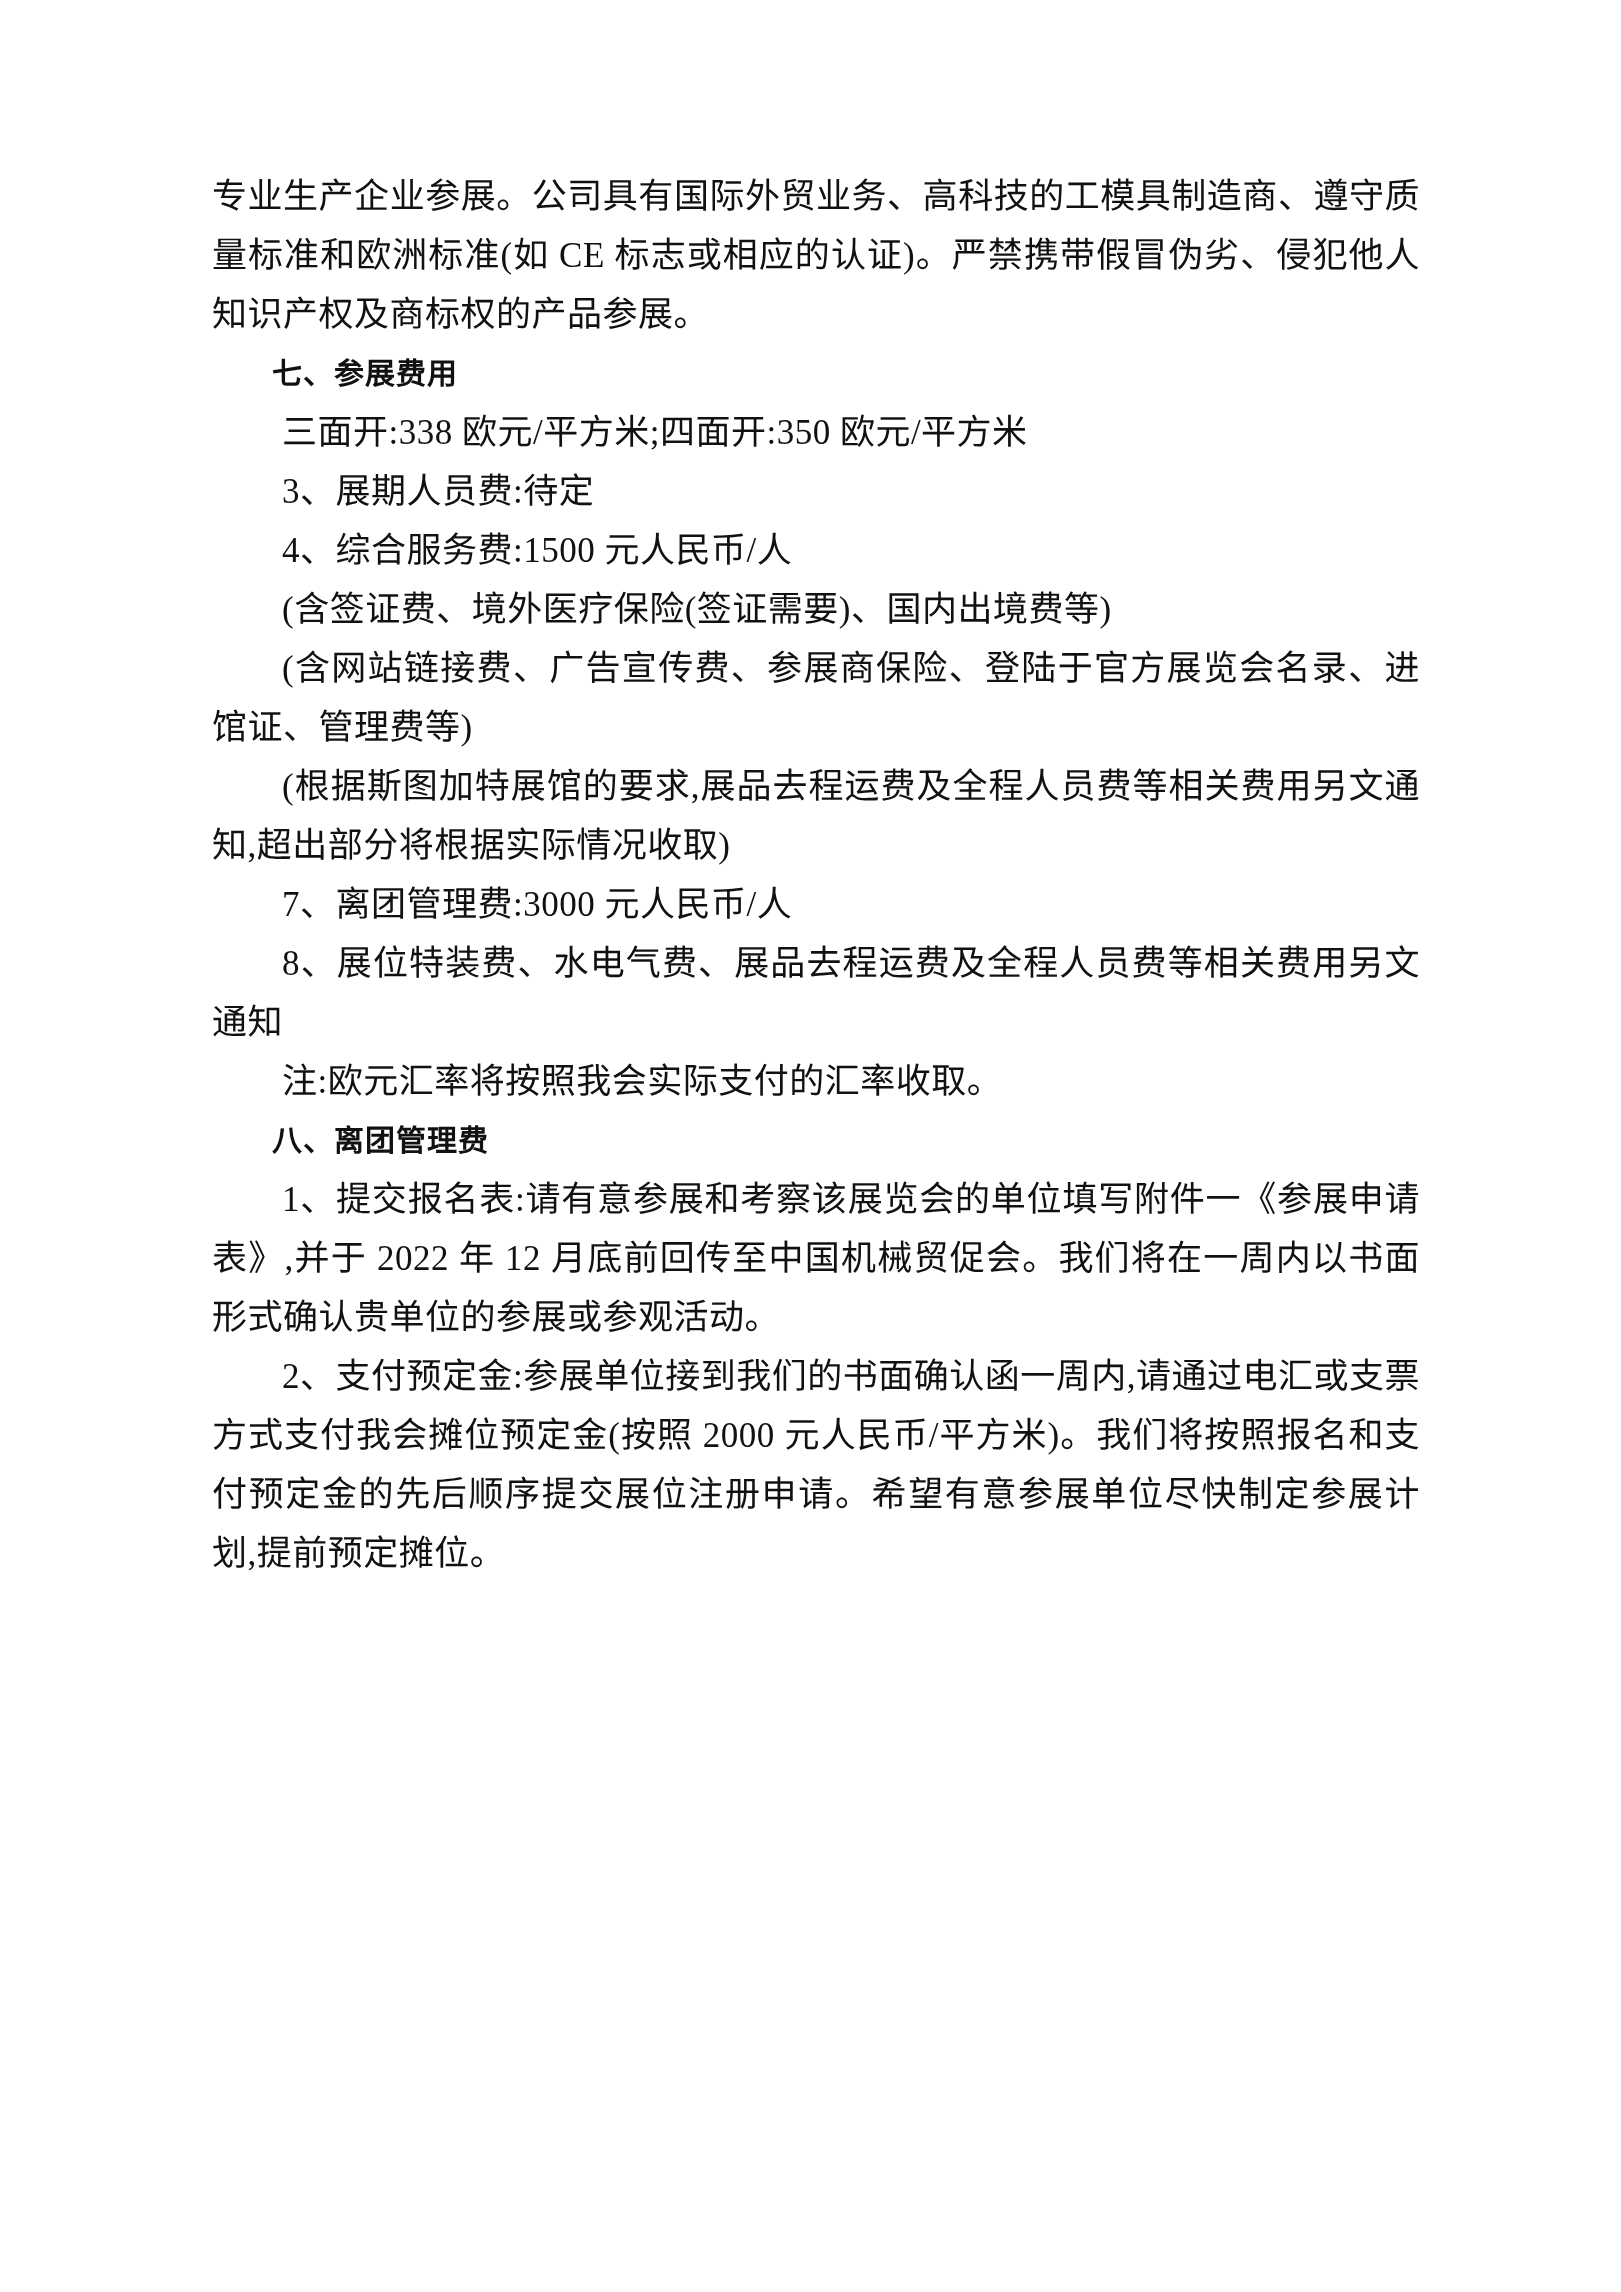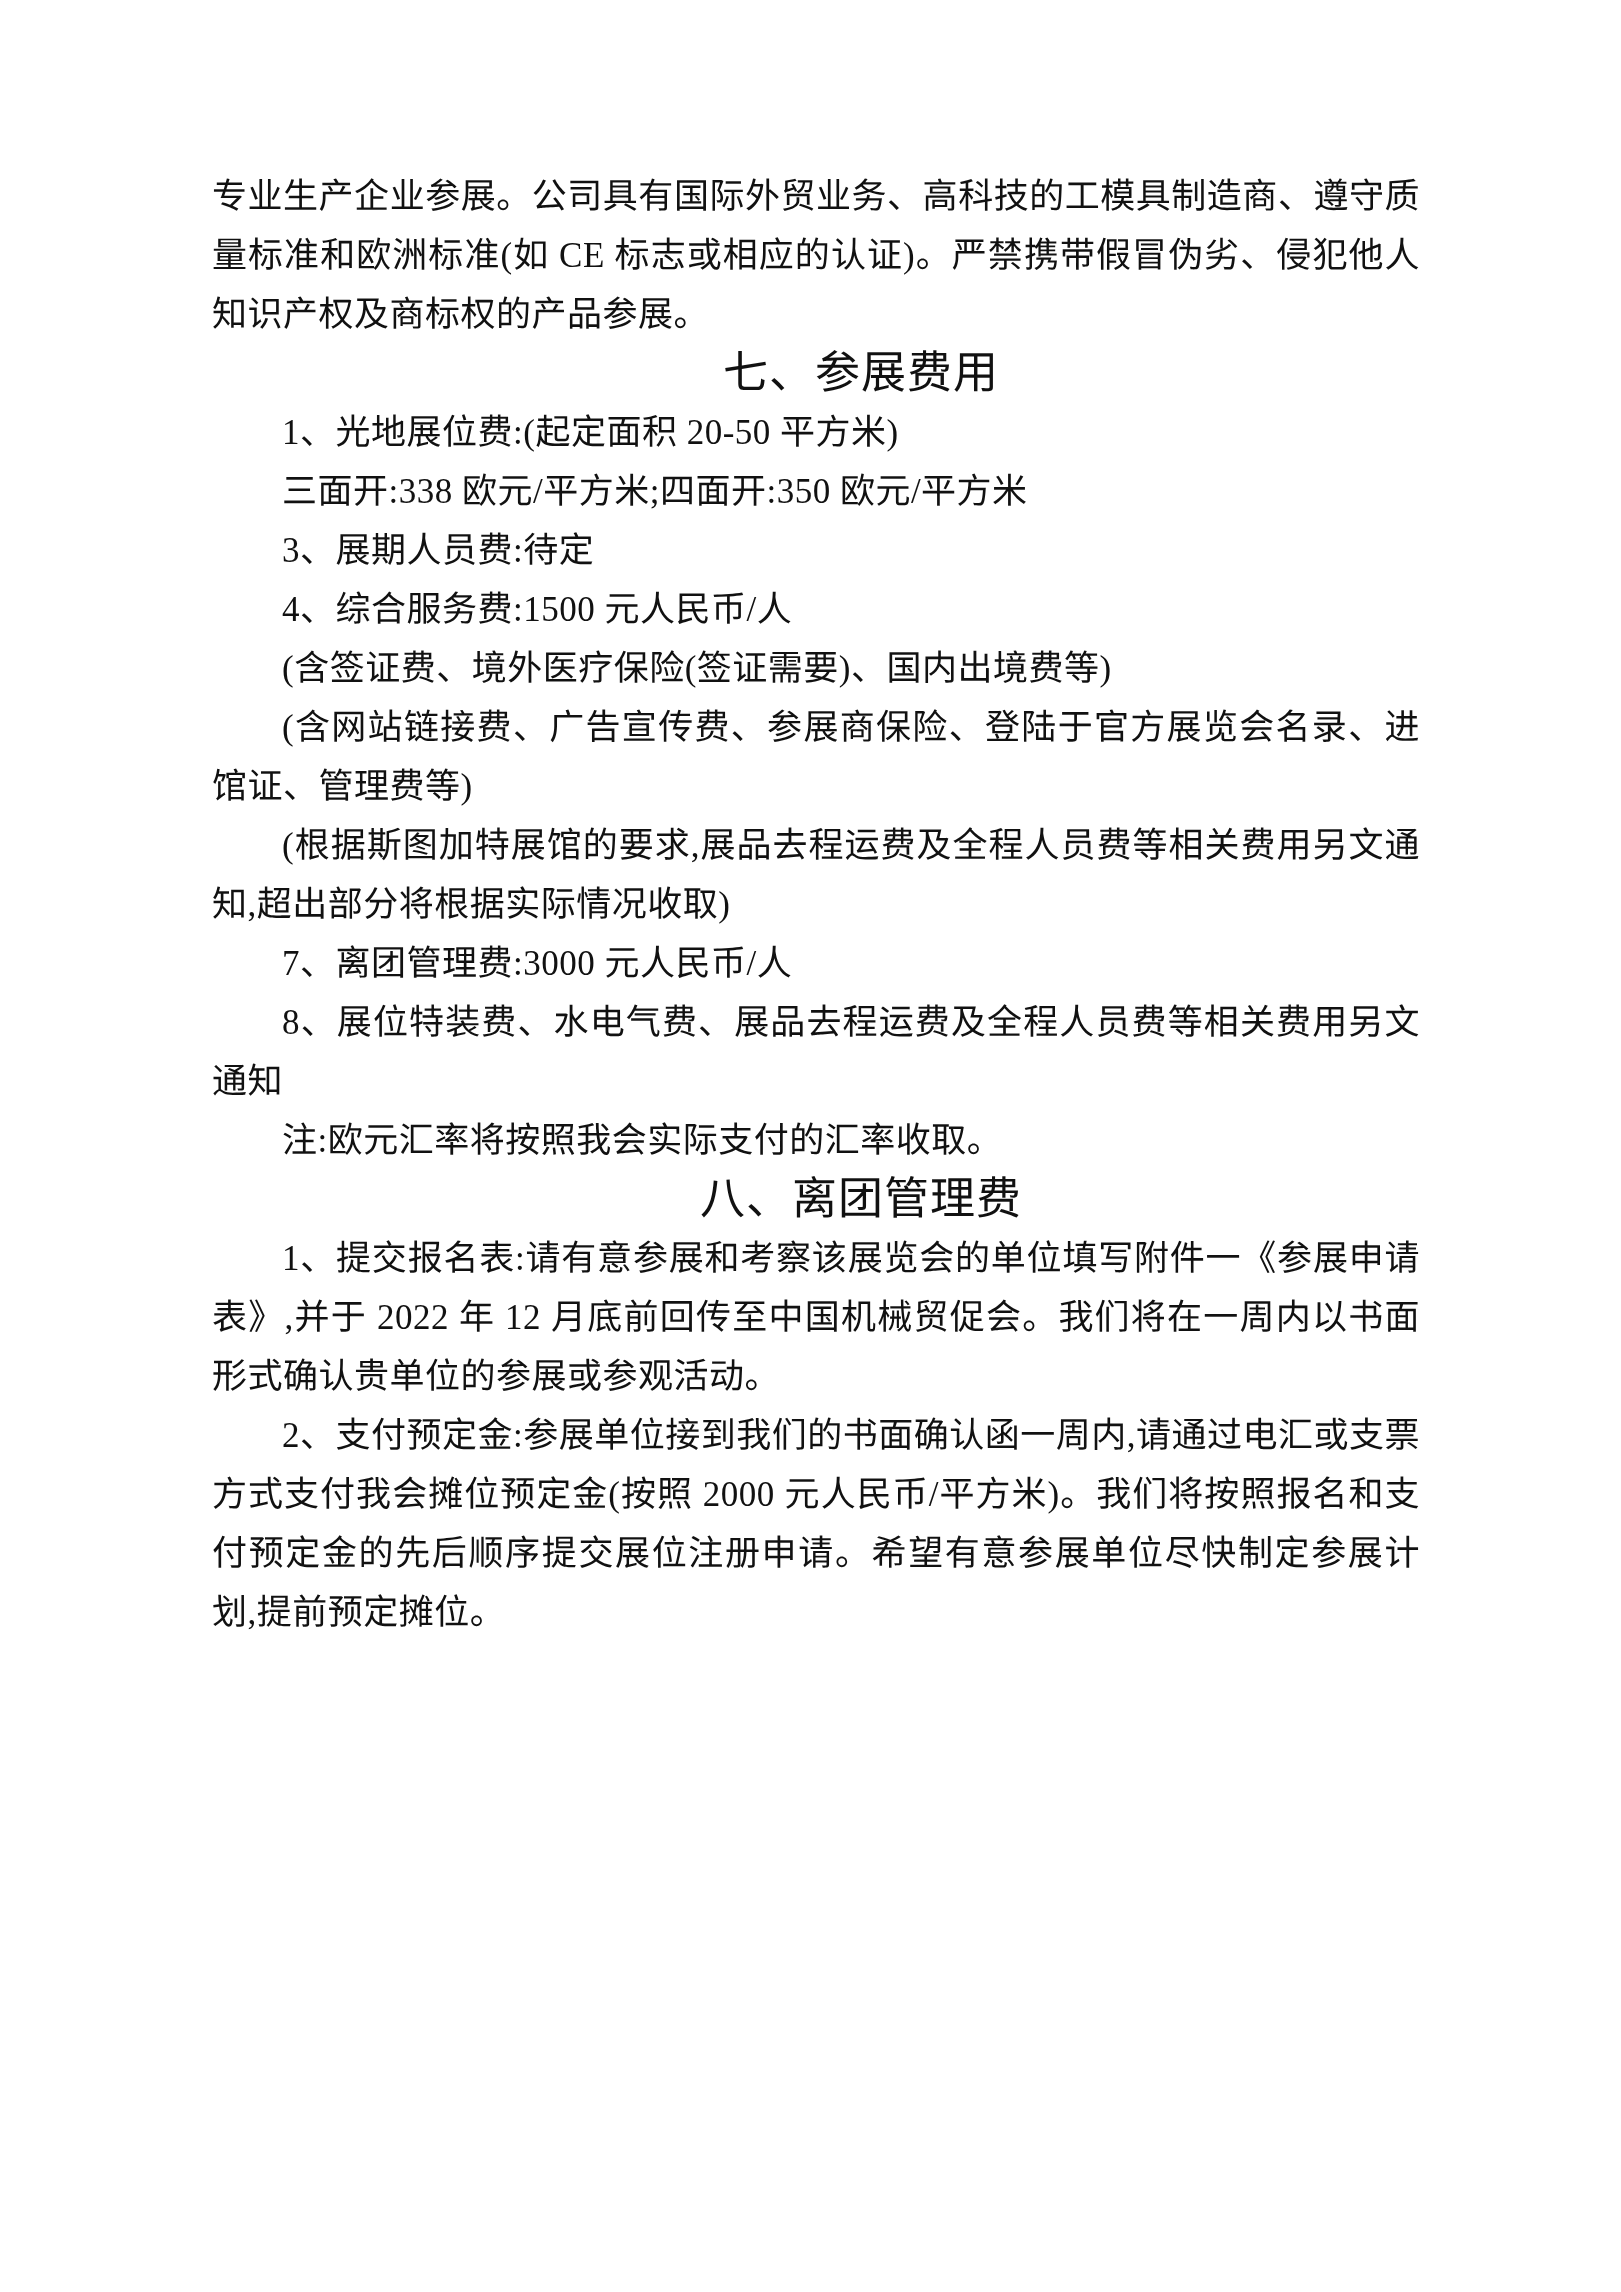--- a/index.html
+++ b/index.html
@@ -32,27 +32,26 @@
     letter-spacing: 0.5px;
     text-align: justify;
     text-justify: inter-ideograph;
     margin: 0 0 0 0;
     word-break: break-all;
   }
   .indent {
     text-indent: 2em;
   }
   .heading {
-    font-size: 45px;
+    font-size: 30px;
     line-height: 59px;
-    font-weight: normal;
+    font-weight: bold;
     text-indent: 2em;
     margin: 0;
     letter-spacing: 1px;
-    text-align: center;
   }
   .page-number {
     position: absolute;
     left: 0;
     right: 0;
     top: 2110px;
     text-align: center;
     font-size: 29px;
     font-family: "Liberation Serif", "DejaVu Serif", serif;
     color: #111111;
@@ -61,21 +60,20 @@
 </head>
 <body>
 
 <div class="page">
   <div class="content">
 
     <p class="para">专业生产企业参展。公司具有国际外贸业务、高科技的工模具制造商、遵守质量标准和欧洲标准(如 CE 标志或相应的认证)。严禁携带假冒伪劣、侵犯他人知识产权及商标权的产品参展。</p>
 
     <h2 class="heading">七、参展费用</h2>
 
-    <p class="para indent">1、光地展位费:(起定面积 20-50 平方米)</p>
     <p class="para indent">三面开:338 欧元/平方米;四面开:350 欧元/平方米</p>
     <p class="para indent">3、展期人员费:待定</p>
     <p class="para indent">4、综合服务费:1500 元人民币/人</p>
     <p class="para indent">(含签证费、境外医疗保险(签证需要)、国内出境费等)</p>
     <p class="para indent">(含网站链接费、广告宣传费、参展商保险、登陆于官方展览会名录、进馆证、管理费等)</p>
     <p class="para indent">(根据斯图加特展馆的要求,展品去程运费及全程人员费等相关费用另文通知,超出部分将根据实际情况收取)</p>
     <p class="para indent">7、离团管理费:3000 元人民币/人</p>
     <p class="para indent">8、展位特装费、水电气费、展品去程运费及全程人员费等相关费用另文通知</p>
     <p class="para indent">注:欧元汇率将按照我会实际支付的汇率收取。</p>
 

